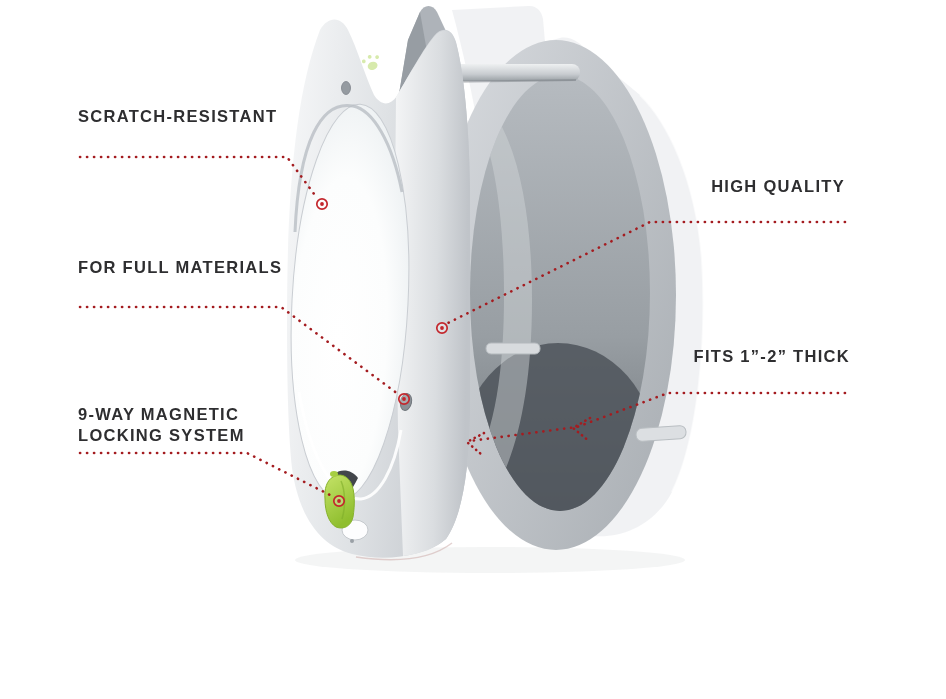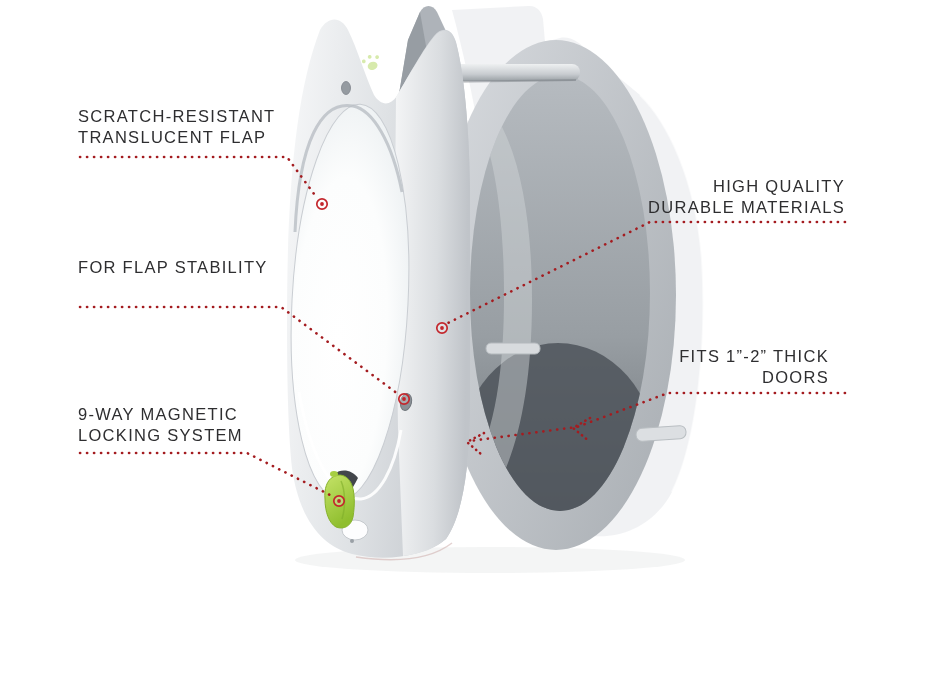--- a/index.html
+++ b/index.html
@@ -2,21 +2,21 @@
 <html><head>
 <meta charset="utf-8">
 <style>
   html,body{margin:0;padding:0;}
   body{
     width:946px;height:699px;position:relative;background:#ffffff;
     font-family:"Liberation Sans",sans-serif;overflow:hidden;
   }
   #art{position:absolute;left:0;top:0;width:946px;height:699px;}
   .callout{
-    position:absolute;font-weight:normal;font-size:16.5px;line-height:20.5px;
+    position:absolute;font-weight:bold;font-size:16.5px;line-height:20.5px;
     letter-spacing:1.3px;color:#2e2e30;white-space:nowrap;
   }
   .callout span{display:block;}
   .callout.right{text-align:right;margin-left:25px;}
 </style>
 </head>
 <body>
 
 <svg id="art" viewBox="0 0 946 699" aria-hidden="true">
   <defs>
@@ -136,33 +136,30 @@
     </g>
     <g>
       <circle cx="442" cy="328" r="5.2" fill="rgba(255,255,255,0.25)" stroke-width="1.7" stroke="#c3262c"></circle>
       <circle cx="442" cy="328" r="1.9" fill="#c3262c"></circle>
     </g>
   </g>
 </svg>
 
 <div class="callout left" style="left:78px;top:106px">
   <span>SCRATCH-RESISTANT</span>
-  <span>TRANSLUCENT FLAP</span>
 </div>
 
 <div class="callout left" style="left:78px;top:257px">
-  <span>FOR FLAP STABILITY</span>
+  <span>FOR FULL MATERIALS</span>
 </div>
 
 <div class="callout left" style="left:78px;top:404px">
   <span>9-WAY MAGNETIC</span>
   <span>LOCKING SYSTEM</span>
 </div>
 
 <div class="callout right" style="right:101px;top:176px">
   <span>HIGH QUALITY</span>
-  <span>DURABLE MATERIALS</span>
 </div>
 
-<div class="callout right" style="right:117px;top:346px">
+<div class="callout right" style="right:96px;top:346px">
   <span>FITS 1”-2” THICK</span>
-  <span>DOORS</span>
 </div>
 
 </body></html>

